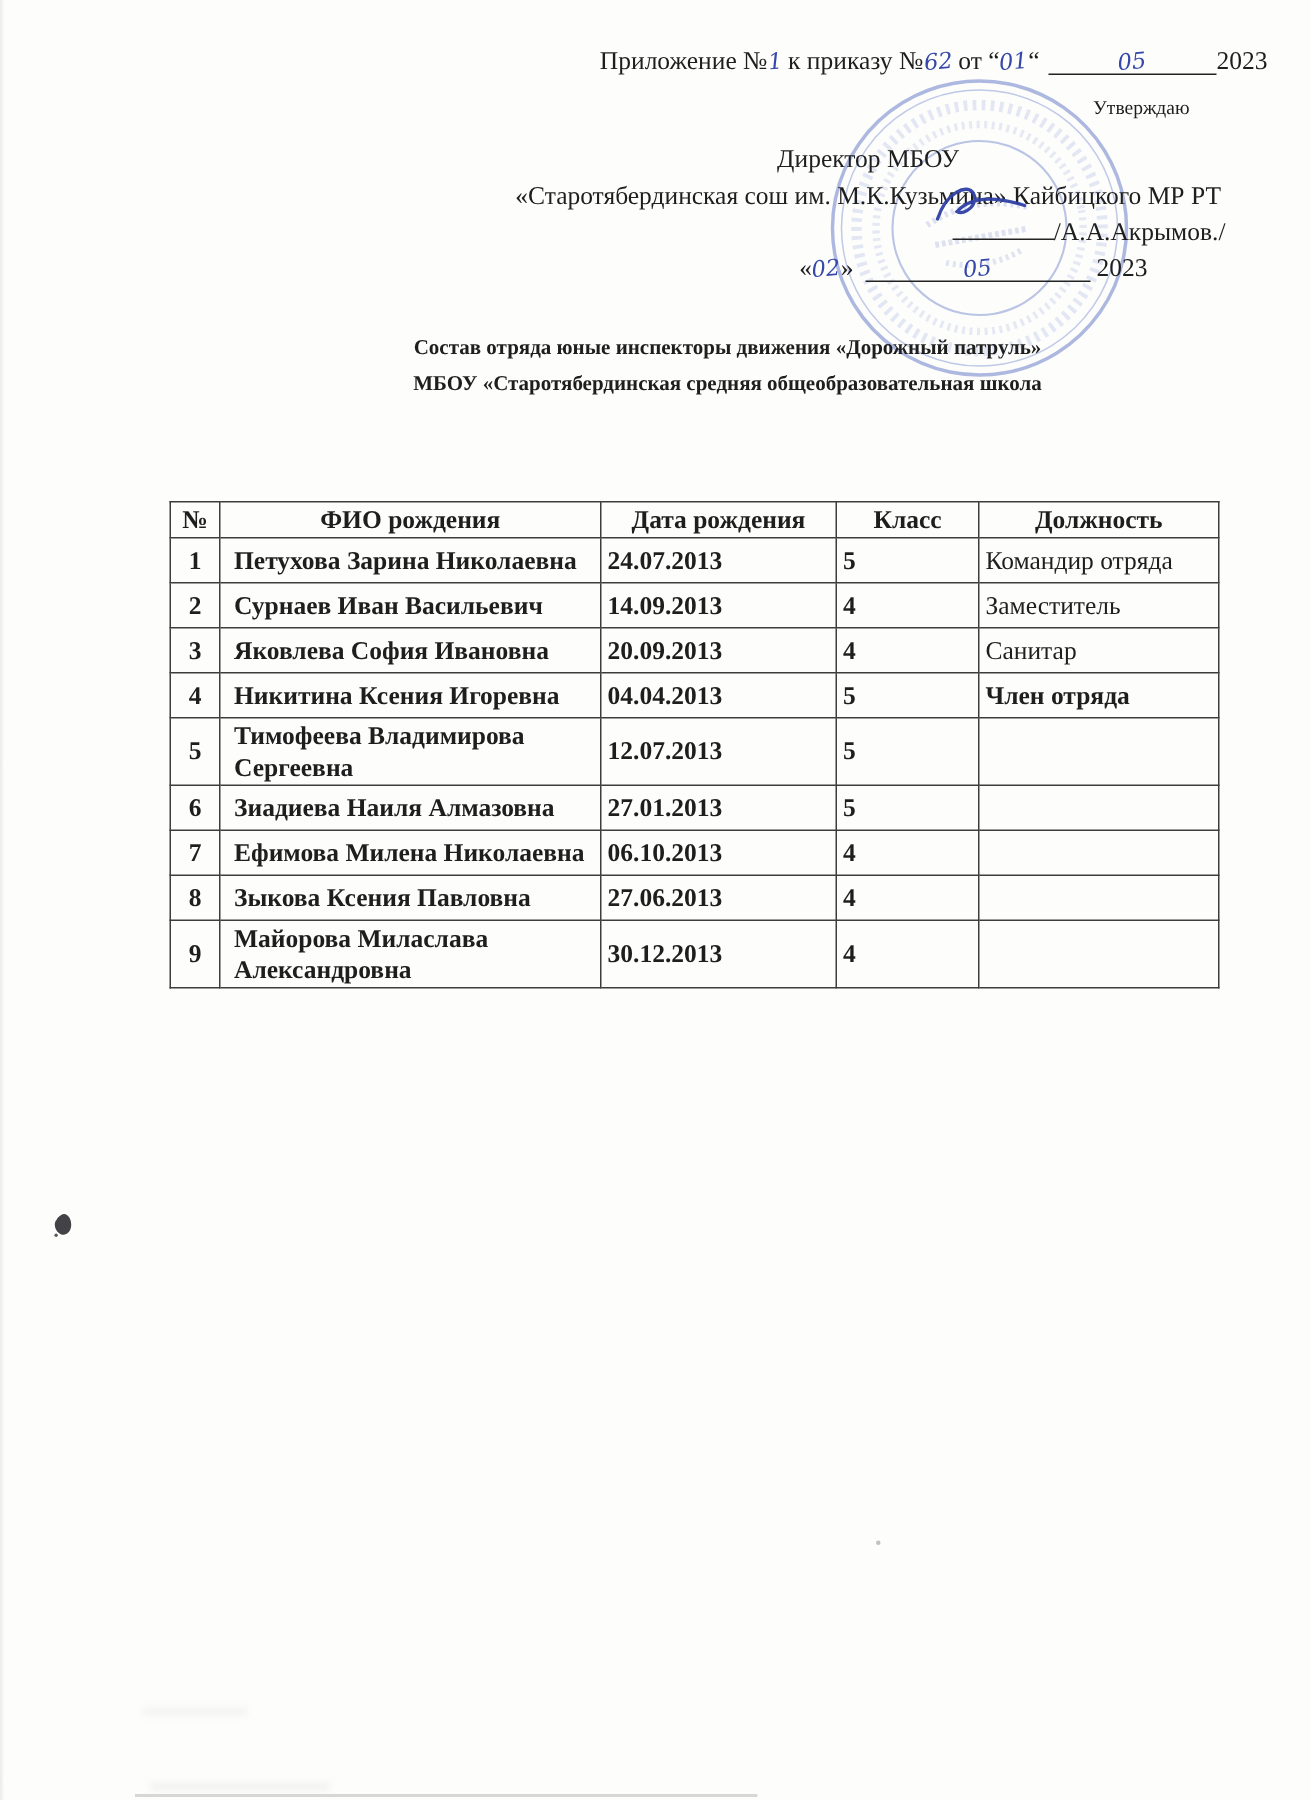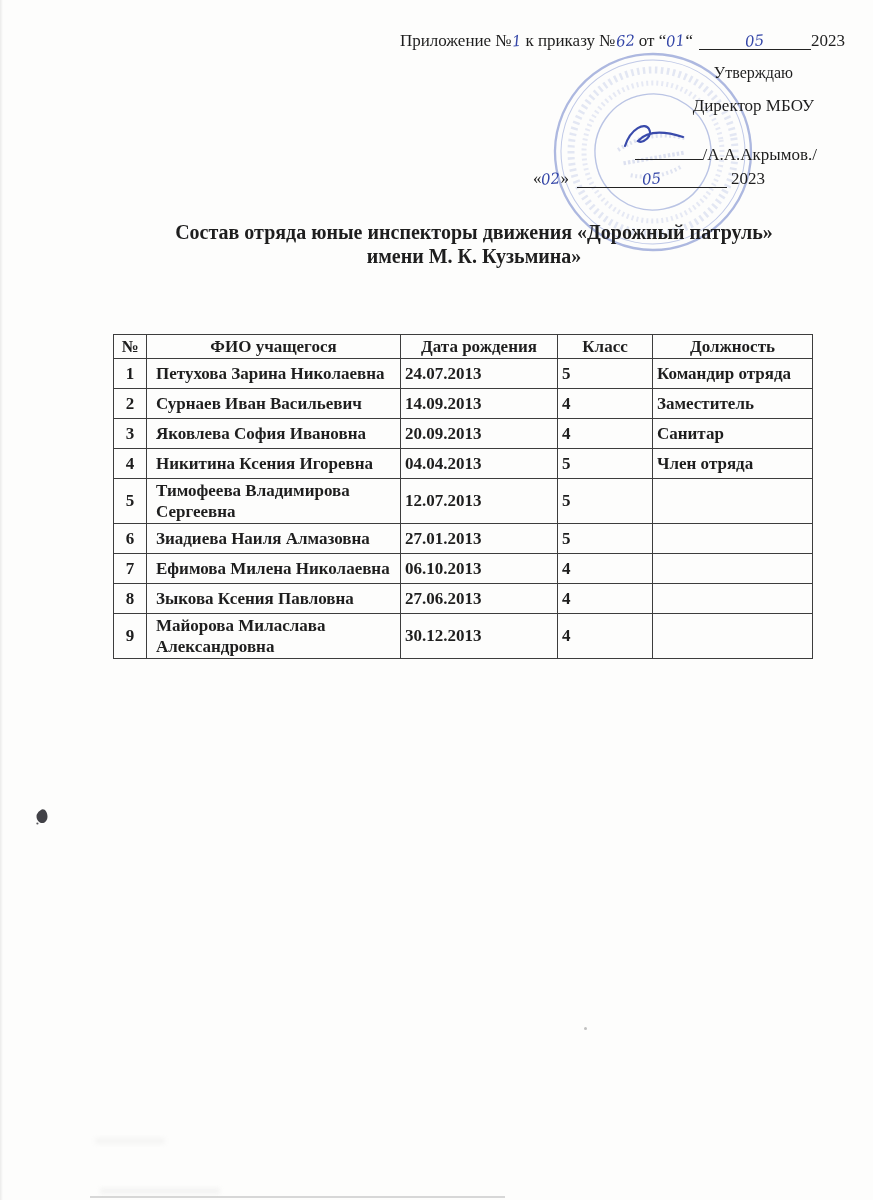--- a/index.html
+++ b/index.html
@@ -15,42 +15,42 @@
   .hw { font-family:"DejaVu Serif", serif; font-style:italic; color:#3547a8;
         display:inline-block; transform:rotate(-5deg); font-size:15px; }
 
   
   .blank { display:inline-block; border-bottom:1.5px solid #222;
            text-align:center; height:17px; line-height:18px; }
 
   .topline { position:absolute; top:31px; right:28px; font-size:17px; white-space:nowrap; z-index:3; }
   .topline .blank { width:112px; margin-left:6px; }
 
-  .approve   { position:absolute; top:64px;  right:80px; font-size:16px; z-index:3; }
+  .approve   { position:absolute; top:64px;  right:80px; font-size:13px; z-index:3; }
   .dirblock  { position:absolute; top:93px;  right:59px; font-size:17px; line-height:25px; text-align:center; z-index:3; }
   .sigrow    { position:absolute; top:142px; right:56px; font-size:17px; z-index:3; white-space:nowrap; }
   .sigblank  { width:68px; position:relative; }
   .flourish  { position:absolute; left:-16px; top:-22px; }
   .daterow   { position:absolute; top:169px; right:108px; font-size:17px; z-index:3; white-space:nowrap; }
   .daterow .blank { width:150px; margin:0 4px 0 8px; }
 
   .stamp { position:absolute; left:549px; top:48px; z-index:1; }
 
-  .titleblock { position:absolute; left:113px; top:221px; width:722px;
-    text-align:center; font-weight:700; font-size:20px; line-height:23.5px; z-index:2; }
+  .titleblock { position:absolute; left:124px; top:221px; width:722px;
+    text-align:center; font-weight:700; font-size:14px; line-height:23.5px; z-index:2; }
 
   .doc-table { position:absolute; left:113px; top:334px; width:699px;
     border-collapse:collapse; table-layout:fixed; z-index:2; }
   .doc-table th, .doc-table td { border:1.8px solid #3d3d3d; padding:1px 4px;font-weight:bold; }
   .doc-table th { font-size:17px; font-weight:700; text-align:center; height:21px; }
   .doc-table td { font-size:17px; height:27px; vertical-align:middle; }
   td.c0 { font-weight:700; text-align:center; }
   td.c1 { text-align:left; padding-left:9px; line-height:21px; }
   td.c2, td.c3, td.c4 { }
-  td.c4.bold { font-weight:700; }
+  td.c4.bold { font-weight:400; }
 
   .ink-blot { position:absolute; left:34px; top:808px; z-index:2; }
   .speck { position:absolute; width:3px; height:3px; border-radius:50%;
            background:#8f8f8f; opacity:.55; }
   .smudge { position:absolute; background:#b9b9b9; filter:blur(2px); }
   .bottomline { position:absolute; left:90px; bottom:2px; width:415px; height:2px;
     background:rgba(130,130,130,.30); }
 </style>
 </head>
 <body>
@@ -76,49 +76,50 @@
     <span>Приложение №</span><span class="hw">1</span>
     <span>к приказу №</span><span class="hw">62</span>
     <span>от</span>
     <span>“</span><span class="hw">01</span><span>“</span><span class="blank"><span class="hw">05</span></span><span>2023</span>
   </div>
 
   <div class="approve">Утверждаю</div>
 
   <div class="dirblock">
     <div>Директор МБОУ</div>
+    <div>«Старотябердинская сош им. М.К.Кузьмина» Кайбицкого МР РТ</div>
   </div>
 
   <div class="sigrow">
     <span class="blank sigblank"><svg class="flourish" width="70" height="32" viewBox="0 0 70 32">
       <path d="M6 26 C12 8 26 2 30 9 C34 16 24 24 19 21 C27 12 42 10 64 17" stroke="#2e40a6" stroke-width="2.2" fill="none" stroke-linecap="round" opacity="0.95"></path>
     </svg></span><span>/А.А.Акрымов./</span>
   </div>
 
   <div class="daterow">
     <span>«</span><span class="hw">02</span><span>»</span><span class="blank"><span class="hw">05</span></span><span>2023</span>
   </div>
 
   <div class="titleblock">
     <div>Состав отряда юные инспекторы движения «Дорожный патруль»</div>
-    <div>имени М. К. Кузьмина»</div>
+    <div>МБОУ «Старотябердинская средняя общеобразовательная школа</div>
   </div>
 
   <table class="doc-table">
     <colgroup>
       <col style="width:33px">
         <col style="width:254px">
         <col style="width:157px">
         <col style="width:95px">
         <col style="width:160px">
     </colgroup>
     <thead>
       <tr>
         <th>№</th>
-        <th>ФИО учащегося</th>
+        <th>ФИО рождения</th>
         <th>Дата рождения</th>
         <th>Класс</th>
         <th>Должность</th>
       </tr>
     </thead>
     <tbody>
         <tr>
           <td class="c0">1</td>
           <td class="c1">Петухова Зарина Николаевна</td>
           <td class="c2">24.07.2013</td>

